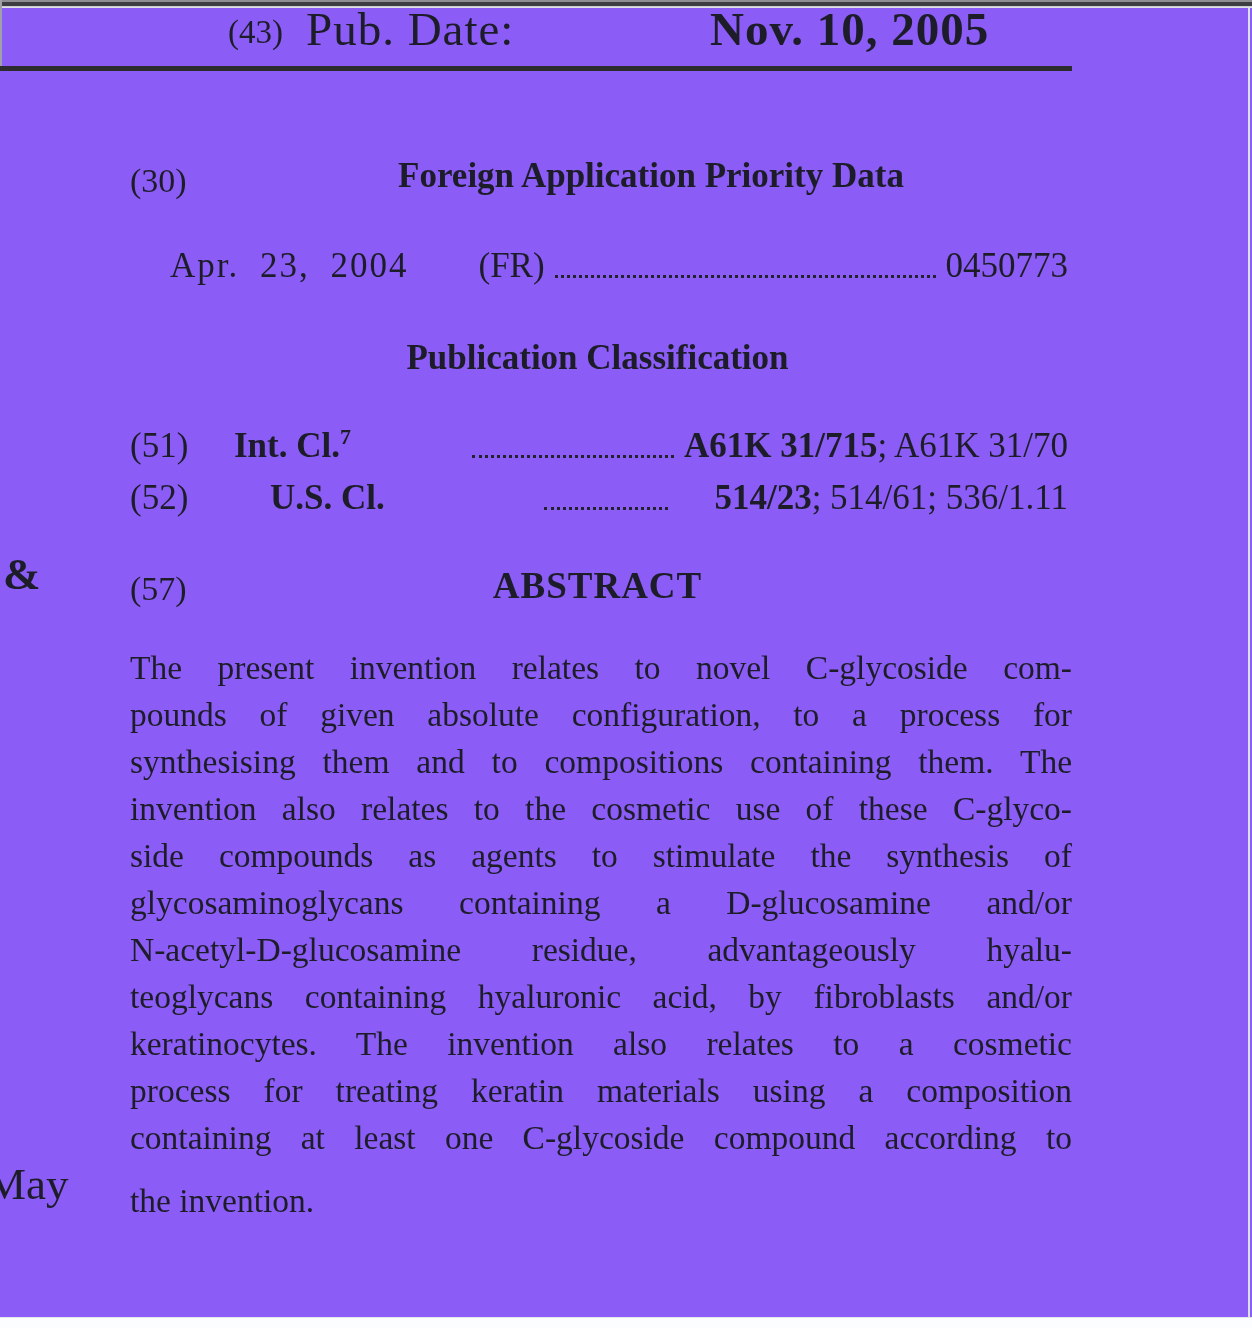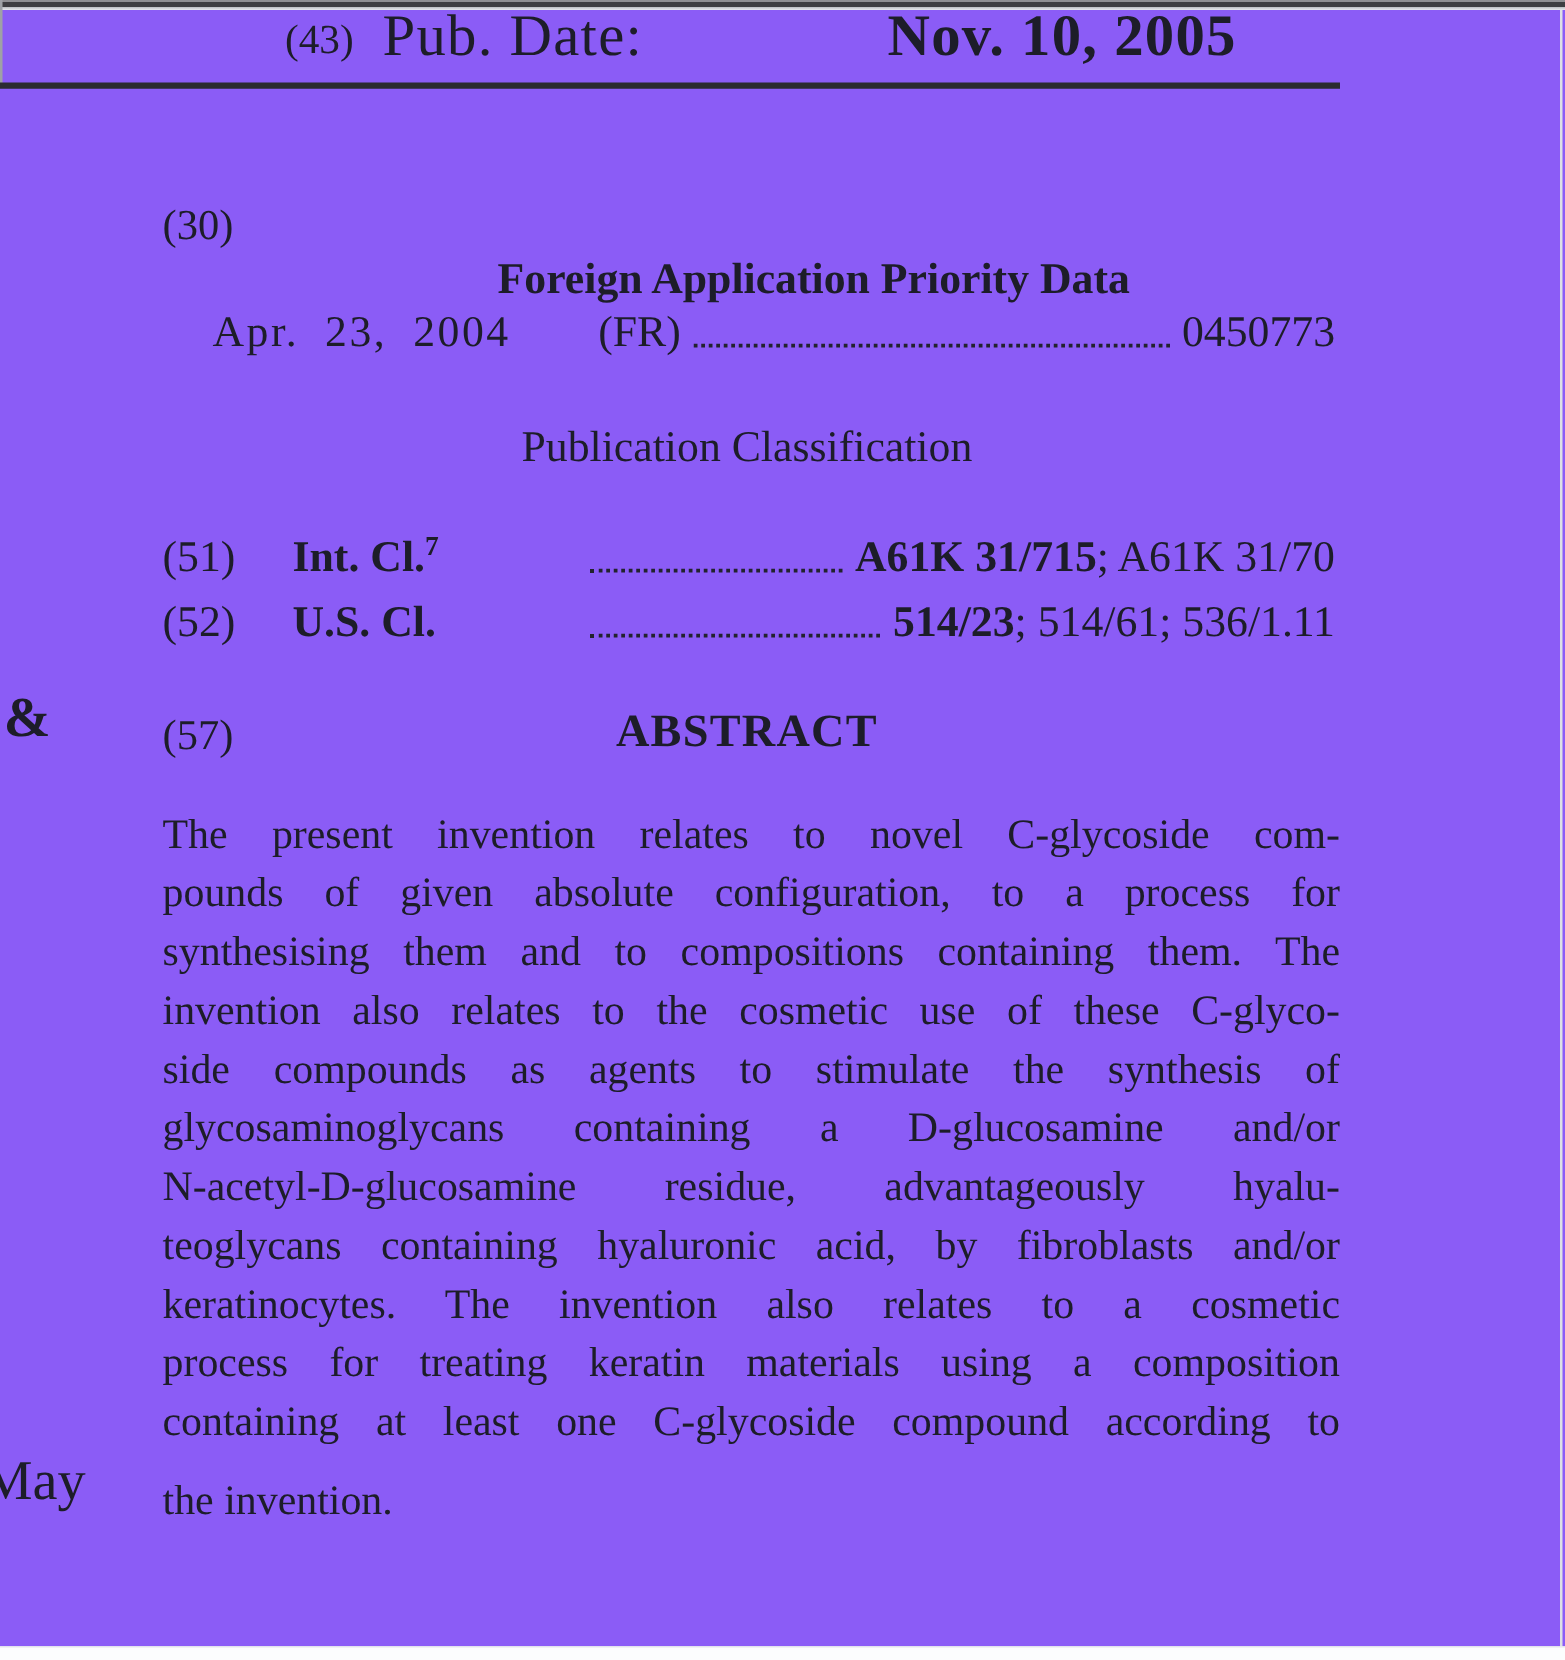--- a/index.html
+++ b/index.html
@@ -52,48 +52,48 @@
     font-size: 47px; font-weight: bold; letter-spacing: 1px;
   }
 
   
   .field-code { font-size: 34px; }
 
   
   .fp-code   { position: absolute; left: 130px; top: 162px; }
   .fp-title  {
     position: absolute; left: 180px; top: 156px; width: 942px;
-    text-align: center; font-size: 35px; font-weight: bold; margin-top: 47px;
+    text-align: center; font-size: 35px; font-weight: bold;
   }
   .priority-row {
     position: absolute; left: 170px; top: 246px; width: 898px;
     display: flex; align-items: flex-end;
     font-size: 35px;
   }
   .priority-date { letter-spacing: 2px; word-spacing: 10px; margin-right: 70px; }
   .leader {
     flex: 1 1 auto;
     border-bottom: 3px dotted #22222e;
     margin: 0 10px;
     align-self: flex-end;
     transform: translateY(-8px);
   }
 
   
   .pc-title {
     position: absolute; left: 130px; top: 338px; width: 935px;
-    text-align: center; font-size: 35px; font-weight: normal;
+    text-align: center; font-size: 35px; font-weight: bold;
   }
   .cls-row {
     position: absolute; left: 130px; width: 938px;
     display: flex; align-items: baseline;
     font-size: 35px;
   }
   .cls-row.row-51 { top: 424px; }
-  .cls-row.row-52 { top: 476px; }
+  .cls-row.row-52 { top: 476px; gap: 36px; }
   .cls-code { flex: 0 0 104px; }
   .cls-name { flex: 0 0 228px; font-weight: bold; }
   .cls-name sup { font-size: 22px; }
   .cls-value b { font-weight: bold; }
 
   
   .abs-code  { position: absolute; left: 130px; top: 570px; }
   .abs-title {
     position: absolute; left: 130px; top: 564px; width: 935px;
     text-align: center; font-size: 37px; font-weight: bold; letter-spacing: 1px;

